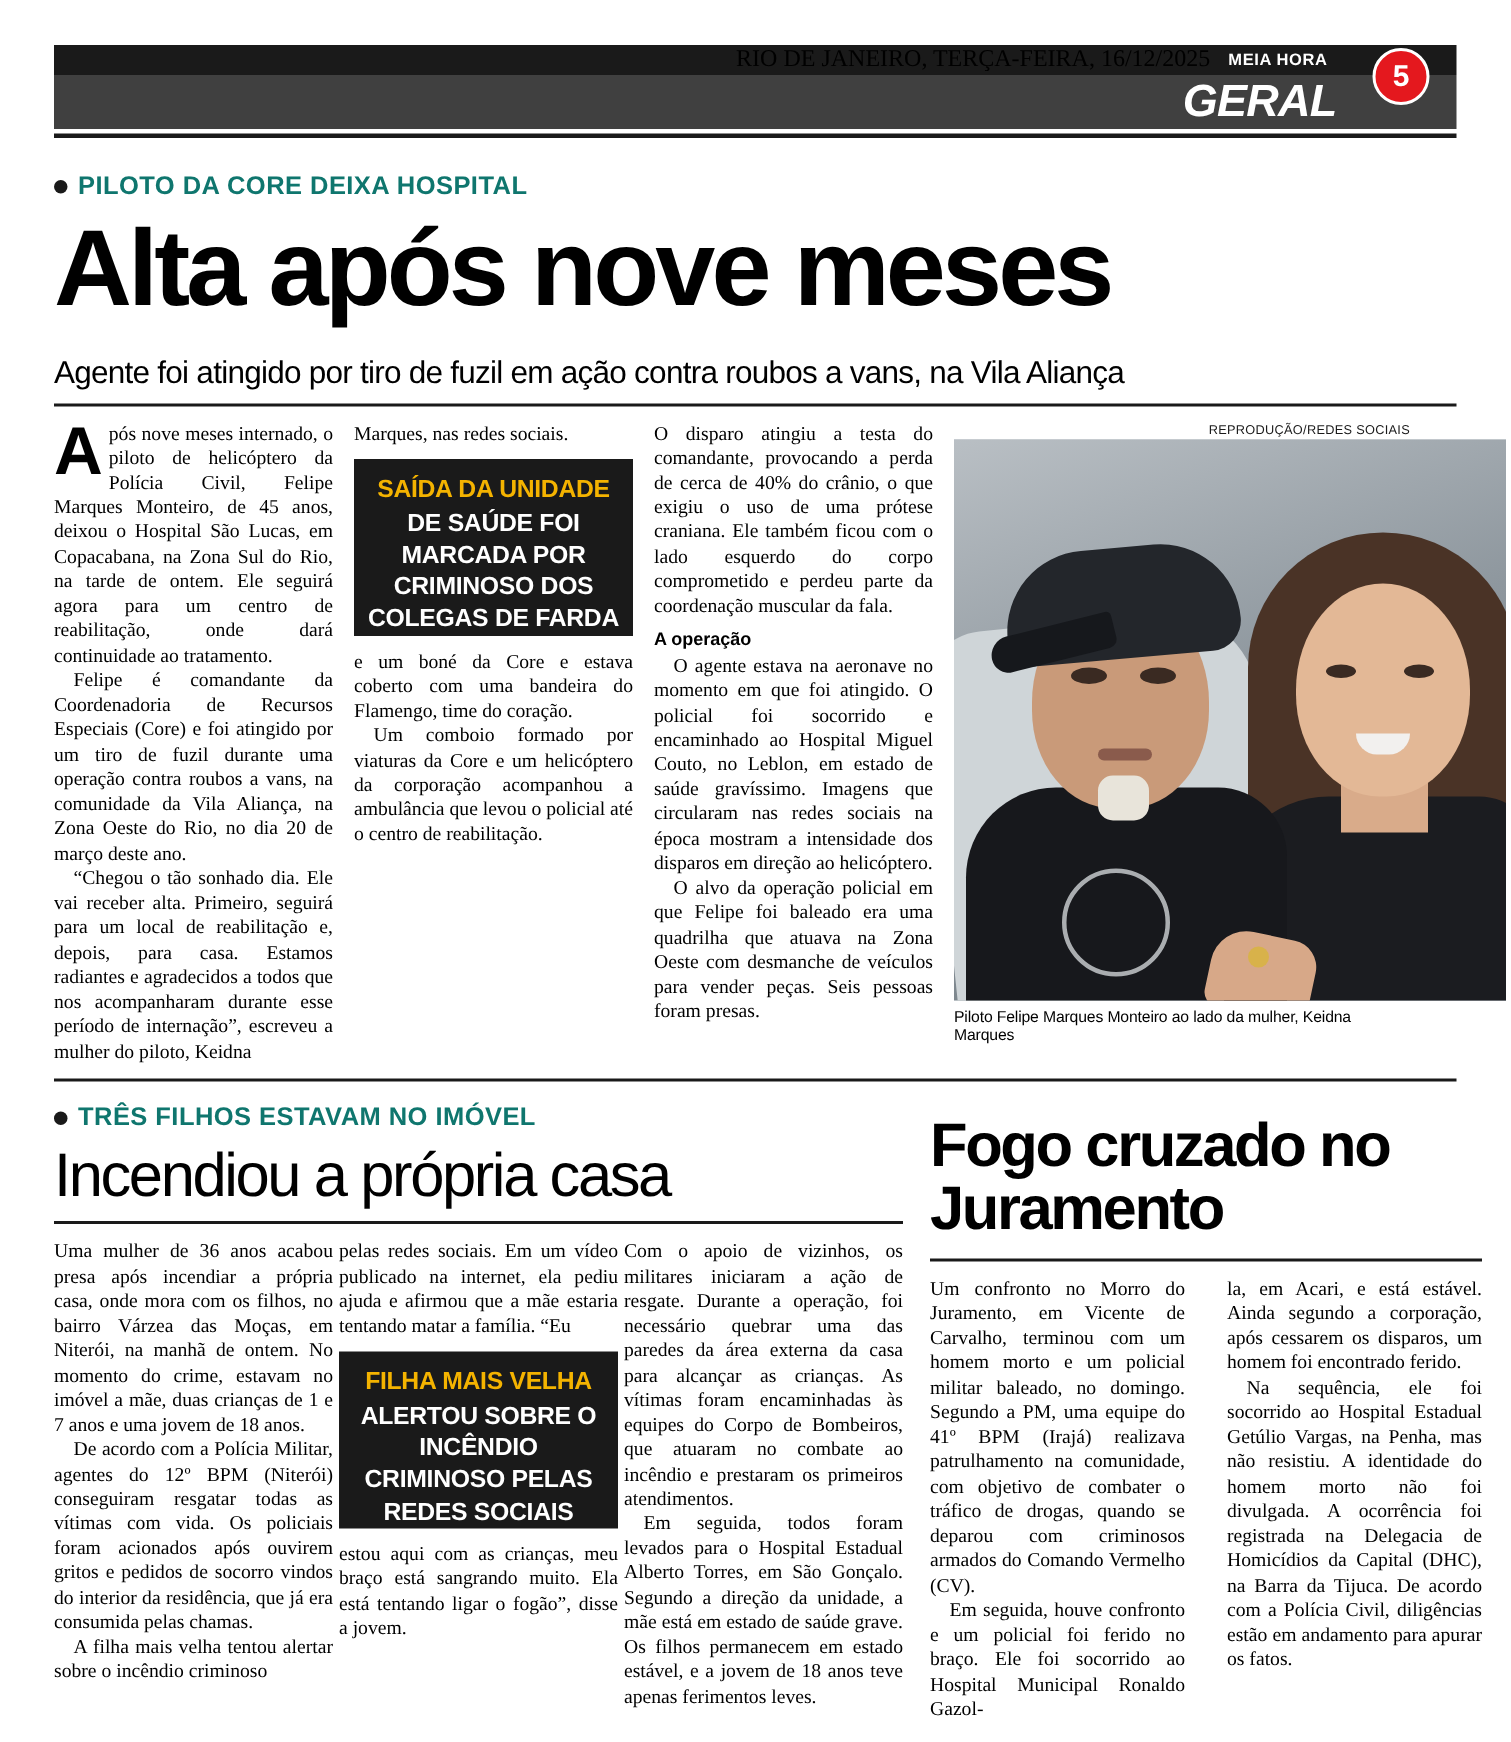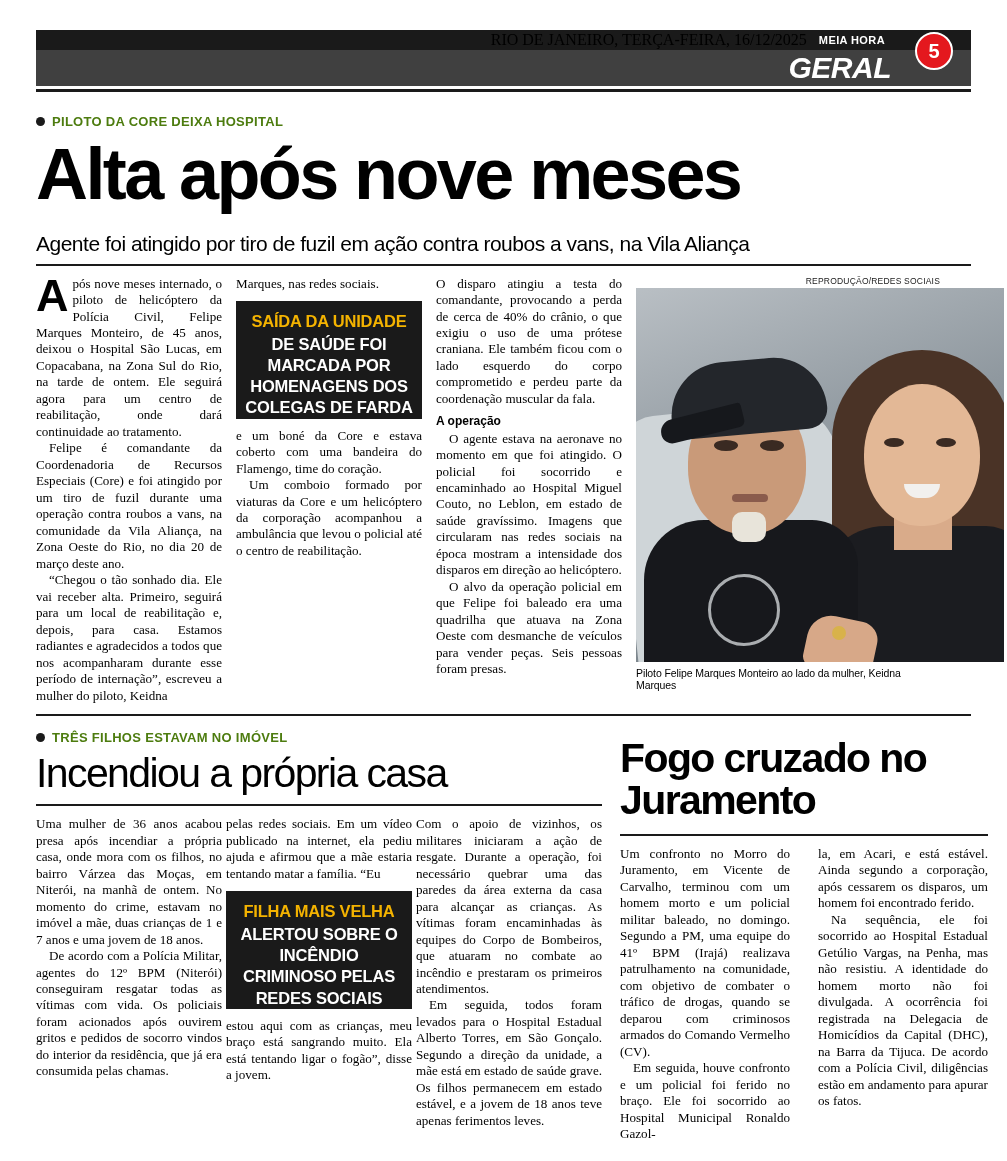--- a/index.html
+++ b/index.html
@@ -84,22 +84,22 @@
     margin-top: 3px;
   }
 
   
   .kicker {
     display: flex;
     align-items: center;
     gap: 7px;
     font-family: "Liberation Sans", sans-serif;
     font-weight: bold;
-    font-size: 13px;
-    color: #4d7c0f;
+    font-size: 17px;
+    color: #0f766e;
     letter-spacing: 0.3px;
     text-align: center;
   }
   .kicker .dot {
     width: 9px; height: 9px;
     border-radius: 50%;
     background: #1a1a1a;
     display: inline-block;
   }
 
@@ -291,21 +291,21 @@
       <div class="col c1">
         <p class="first dropcap">Após nove meses internado, o piloto de helicóptero da Polícia Civil, Felipe Marques Monteiro, de 45 anos, deixou o Hospital São Lucas, em Copacabana, na Zona Sul do Rio, na tarde de ontem. Ele seguirá agora para um centro de reabilitação, onde dará continuidade ao tratamento.</p>
         <p>Felipe é comandante da Coordenadoria de Recursos Especiais (Core) e foi atingido por um tiro de fuzil durante uma operação contra roubos a vans, na comunidade da Vila Aliança, na Zona Oeste do Rio, no dia 20 de março deste ano.</p>
         <p>“Chegou o tão sonhado dia. Ele vai receber alta. Primeiro, seguirá para um local de reabilitação e, depois, para casa. Estamos radiantes e agradecidos a todos que nos acompanharam durante esse período de internação”, escreveu a mulher do piloto, Keidna</p>
       </div>
 
       <div class="col c2">
         <p class="first">Marques, nas redes sociais.</p>
         <div class="pullbox">
           <span class="hl">SAÍDA DA UNIDADE</span>
-          <span>DE SAÚDE FOI MARCADA POR HOMENAGENS DOS COLEGAS DE FARDA</span>
+          <span>DE SAÚDE FOI MARCADA POR CRIMINOSO DOS COLEGAS DE FARDA</span>
         </div>
         <p class="first">e um boné da Core e estava coberto com uma bandeira do Flamengo, time do coração.</p>
         <p>Um comboio formado por viaturas da Core e um helicóptero da corporação acompanhou a ambulância que levou o policial até o centro de reabilitação.</p>
       </div>
 
       <div class="col c3">
         <p class="first">O disparo atingiu a testa do comandante, provocando a perda de cerca de 40% do crânio, o que exigiu o uso de uma prótese craniana. Ele também ficou com o lado esquerdo do corpo comprometido e perdeu parte da coordenação muscular da fala.</p>
         <div class="subhead-inline">A operação</div>
         <p>O agente estava na aeronave no momento em que foi atingido. O policial foi socorrido e encaminhado ao Hospital Miguel Couto, no Leblon, em estado de saúde gravíssimo. Imagens que circularam nas redes sociais na época mostram a intensidade dos disparos em direção ao helicóptero.</p>
         <p>O alvo da operação policial em que Felipe foi baleado era uma quadrilha que atuava na Zona Oeste com desmanche de veículos para vender peças. Seis pessoas foram presas.</p>
@@ -349,20 +349,21 @@
       <div class="kicker">
         <span class="dot"></span>
         <span>TRÊS FILHOS ESTAVAM NO IMÓVEL</span>
       </div>
       <h2 class="headline2">Incendiou a própria casa</h2>
       <div class="hr-black"></div>
       <div class="b-cols">
         <div class="bc">
           <p class="first">Uma mulher de 36 anos acabou presa após incendiar a própria casa, onde mora com os filhos, no bairro Várzea das Moças, em Niterói, na manhã de ontem. No momento do crime, estavam no imóvel a mãe, duas crianças de 1 e 7 anos e uma jovem de 18 anos.</p>
           <p>De acordo com a Polícia Militar, agentes do 12º BPM (Niterói) conseguiram resgatar todas as vítimas com vida. Os policiais foram acionados após ouvirem gritos e pedidos de socorro vindos do interior da residência, que já era consumida pelas chamas.</p>
+          <p>A filha mais velha tentou alertar sobre o incêndio criminoso</p>
         </div>
         <div class="bc">
           <p class="first">pelas redes sociais. Em um vídeo publicado na internet, ela pediu ajuda e afirmou que a mãe estaria tentando matar a família. “Eu</p>
           <div class="pullbox">
             <span class="hl">FILHA MAIS VELHA</span>
             <span>ALERTOU SOBRE O INCÊNDIO CRIMINOSO PELAS REDES SOCIAIS</span>
           </div>
           <p class="first">estou aqui com as crianças, meu braço está sangrando muito. Ela está tentando ligar o fogão”, disse a jovem.</p>
         </div>
         <div class="bc">

